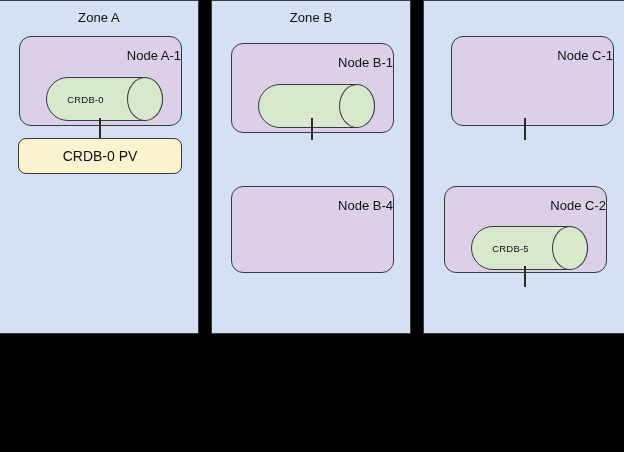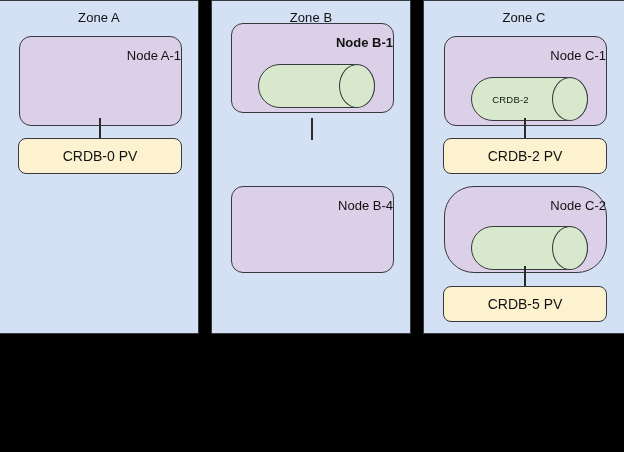--- a/index.html
+++ b/index.html
@@ -132,71 +132,69 @@
 <body>
 
 <div id="canvas">
 
   <div class="zone zone-a">
     <div class="zone-title">Zone A</div>
 
     <div class="node" style="left:19px; top:35px; width:163px; height:90px;">
       <div class="node-title">Node A-1</div>
 
+      <div class="cyl" style="left:26px; top:40px; width:117px;">
+        <div class="cyl-body"></div>
+        <div class="cyl-cap"></div>
+        <div class="cyl-label">CRDB-0</div>
+      </div>
     </div>
 
     <div class="connector" style="left:99px; top:117px; height:22px;"></div>
 
     <div class="pv" style="left:18px; top:137px; width:164px;">CRDB-0 PV</div>
   </div>
 
   <div class="zone zone-b">
     <div class="zone-title">Zone B</div>
 
-    <div class="node" style="left:19px; top:22px; width:163px; height:90px;font-weight:bold;">
+    <div class="node" style="left:19px; top:42px; width:163px; height:90px;">
       <div class="node-title">Node B-1</div>
 
       <div class="cyl" style="left:26px; top:40px; width:117px;">
         <div class="cyl-body"></div>
         <div class="cyl-cap"></div>
       </div>
     </div>
 
     <div class="connector" style="left:99px; top:117px; height:22px;"></div>
 
 
     <div class="node" style="left:19px; top:185px; width:163px; height:87px;">
       <div class="node-title">Node B-4</div>
     </div>
   </div>
 
   <div class="zone zone-c">
-    <div class="zone-title">Zone C</div>
-
-    <div class="node" style="left:20px; top:35px; width:163px; height:90px;">
+
+    <div class="node" style="left:27px; top:35px; width:163px; height:90px;">
       <div class="node-title">Node C-1</div>
 
-      <div class="cyl" style="left:26px; top:40px; width:117px;">
-        <div class="cyl-body"></div>
-        <div class="cyl-cap"></div>
-        <div class="cyl-label">CRDB-2</div>
-      </div>
     </div>
 
     <div class="connector" style="left:100px; top:117px; height:22px;"></div>
 
-    <div class="pv" style="left:19px; top:137px; width:164px;">CRDB-2 PV</div>
-
-    <div class="node" style="left:20px; top:185px; width:163px; height:87px;border-radius:30px;">
+
+    <div class="node" style="left:20px; top:185px; width:163px; height:87px;">
       <div class="node-title">Node C-2</div>
 
       <div class="cyl" style="left:26px; top:39px; width:117px;">
         <div class="cyl-body"></div>
         <div class="cyl-cap"></div>
+        <div class="cyl-label">CRDB-5</div>
       </div>
     </div>
 
     <div class="connector" style="left:100px; top:265px; height:21px;"></div>
 
-    <div class="pv" style="left:19px; top:285px; width:164px;">CRDB-5 PV</div>
   </div>
 
 </div>
 
 </body></html>

